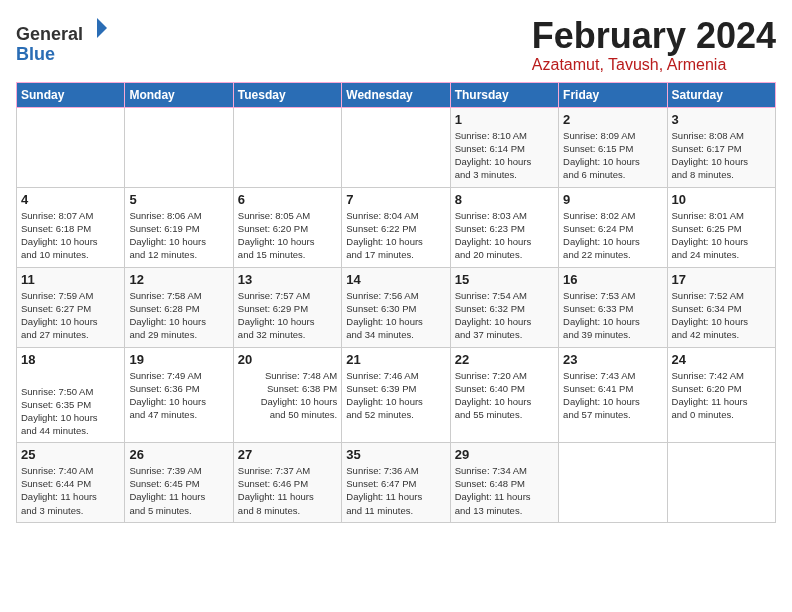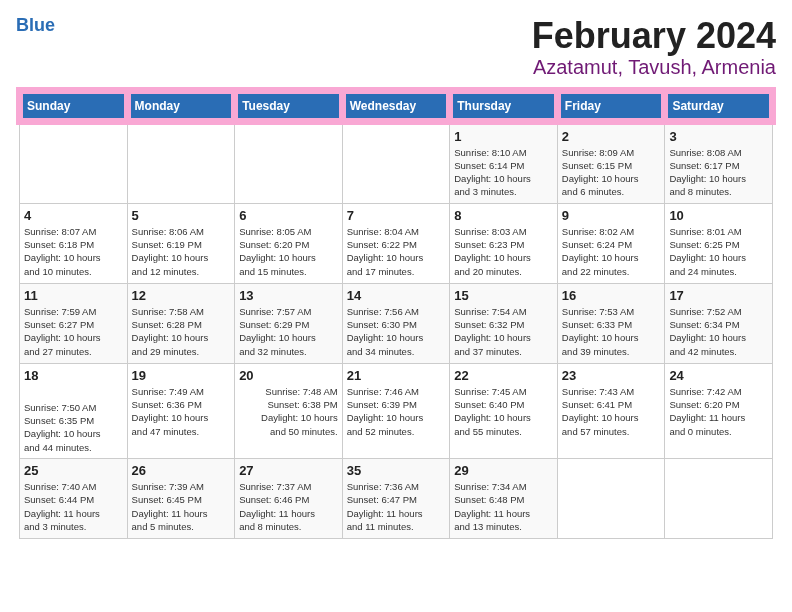--- a/index.html
+++ b/index.html
@@ -26,44 +26,43 @@
       line-height: 1.1;
     }
     .logo-general { color: #333; }
     .logo-blue { color: #2a6db5; }
     .logo-icon {
       width: 24px;
       height: 24px;
       margin-left: 2px;
     }
     .title-block {
-      text-align: right;
     }
     .calendar-title {
       font-size: 36px;
       font-weight: bold;
       color: #222;
       line-height: 1.1;
     }
     .calendar-subtitle {
-      font-size: 20px;
-      color: #701a75;
+      font-size: 16px;
+      color: #b91c1c;
     }
     table {
       width: 100%;
       border-collapse: collapse;
       table-layout: fixed;
     }
     thead tr th {
       background-color: #2a6db5;
       color: #fff;
       font-size: 12px;
       font-weight: bold;
       padding: 5px 4px;
-      border: 7px solid #f9a8d4;
+      border: 1px solid #f9a8d4;
       text-align: left;
     }
     tbody tr td {
       border: 1px solid #ccc;
       vertical-align: top;
       padding: 4px 4px;
       font-size: 10px;
       color: #333;
       height: 80px;
       background: #fff;
@@ -85,20 +84,25 @@
     .empty-cell {
       background: #fff !important;
     }
   </style>
 </head>
 <body>
 
 <div class="header-section">
   <div class="logo">
     <div>
+      <div class="logo-text">
+        <span class="logo-general">General</span><svg class="logo-icon" viewBox="0 0 24 24">
+            <polygon points="12,2 22,12 12,22" fill="#2a6db5"></polygon>
+          </svg>
+      </div>
       <div class="logo-text">
         <span class="logo-blue">Blue</span>
       </div>
     </div>
   </div>
   <div class="title-block">
     <div class="calendar-title">February 2024</div>
     <div class="calendar-subtitle">Azatamut, Tavush, Armenia</div>
   </div>
 </div>
@@ -269,21 +273,21 @@
         </td>
         <td>
           <div class="day-number">21</div>
           <div class="day-info" style="white-space: pre-line;">Sunrise: 7:46 AM
 Sunset: 6:39 PM
 Daylight: 10 hours
 and 52 minutes.</div>
         </td>
         <td>
           <div class="day-number">22</div>
-          <div class="day-info" style="white-space: pre-line;">Sunrise: 7:45 AM
+          <div class="day-info" style="white-space: pre-line;">Sunrise: 7:20 AM
 Sunset: 6:40 PM
 Daylight: 10 hours
 and 55 minutes.</div>
         </td>
         <td>
           <div class="day-number">23</div>
           <div class="day-info" style="white-space: pre-line;">Sunrise: 7:43 AM
 Sunset: 6:41 PM
 Daylight: 10 hours
 and 57 minutes.</div>

